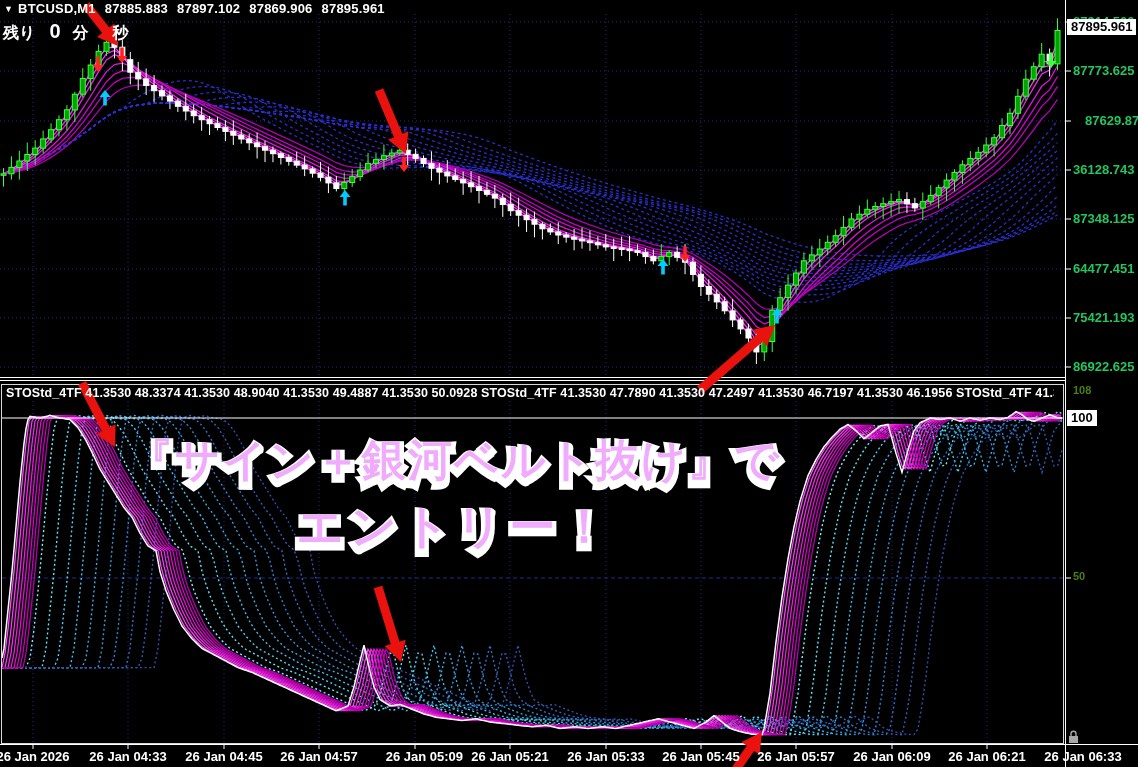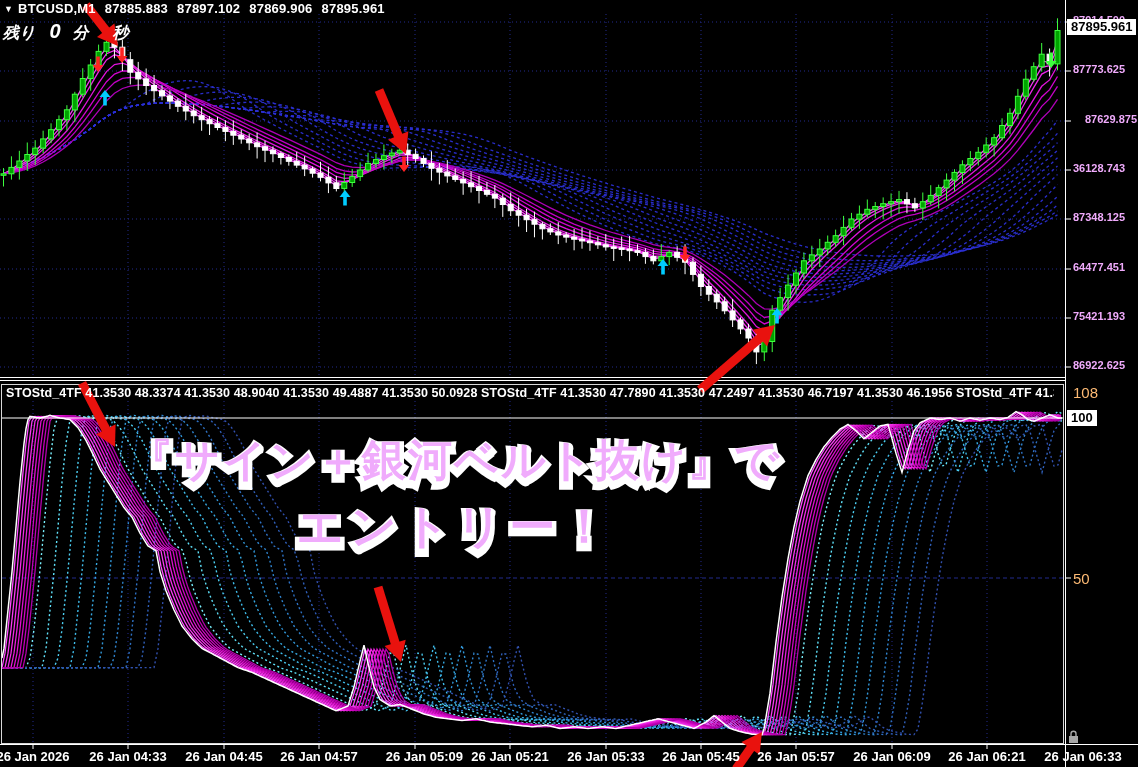--- a/index.html
+++ b/index.html
@@ -4,28 +4,28 @@
 <style>
   html,body{margin:0;padding:0;background:#222;}
   .stage{position:relative;width:1138px;height:767px;background:#000;overflow:hidden;
          font-family:"Liberation Sans","DejaVu Sans",sans-serif;}
   .stage *{box-sizing:border-box;}
   svg{position:absolute;left:0;top:0;}
   .ovl{position:absolute;color:#fff;white-space:nowrap;}
   .title-row{top:1px;left:4px;font-size:13px;font-weight:bold;letter-spacing:.2px;}
   .title-row .tri{font-size:9px;vertical-align:1px;margin-right:5px;}
   .title-row span.num{margin-left:9px;font-weight:bold;}
-  .timer{top:20px;left:3px;font-size:16px;font-weight:bold;font-style:italic;}
+  .timer{top:20px;left:3px;font-size:16px;font-weight:bold;}
   .timer .min{font-size:20px;margin:0 12px 0 14px;}
   .timer .u1{margin-right:24px;}
   .ind-header{top:386px;left:6px;font-size:12.5px;width:1048px;overflow:hidden;font-weight:bold;letter-spacing:.1px;}
-  .plabel{position:absolute;left:7px;font-size:11px;color:#f0abfc;font-weight:bold;}
+  .plabel{position:absolute;left:7px;font-size:13px;color:#22c55e;font-weight:bold;}
   .pbox{position:absolute;left:1px;background:#fff;color:#000;font-size:13px;font-weight:bold;padding:0 4px 1px 4px;}
   .tlabel{position:absolute;top:749px;width:96px;text-align:center;font-size:13px;color:#fff;font-weight:bold;}
-  .ilabel{position:absolute;left:7px;font-size:15px;color:#fdba74;font-weight:normal;}
+  .ilabel{position:absolute;left:7px;font-size:11px;color:#4d7c0f;font-weight:bold;}
   .price-col{position:absolute;left:1066px;top:0;width:72px;height:767px;}
   .jp{position:absolute;left:70px;width:770px;text-align:center;font-weight:bold;
       color:#f0abfc;z-index:30;letter-spacing:2px;}
   .jp-line{position:relative;z-index:0;font-family:"Liberation Sans",sans-serif;}
   .jp-line::before{content:attr(data-text);position:absolute;left:0;top:0;width:100%;
       -webkit-text-stroke:9px #fff;color:#fff;z-index:-1;
       text-shadow:0 0 4px #fff,2px 2px 0 #fff,-2px -2px 0 #fff,2px -2px 0 #fff,-2px 2px 0 #fff;}
   .jp1{top:431px;font-size:44px;}
   .jp2{top:496px;font-size:46px;letter-spacing:6px;}
 </style>

